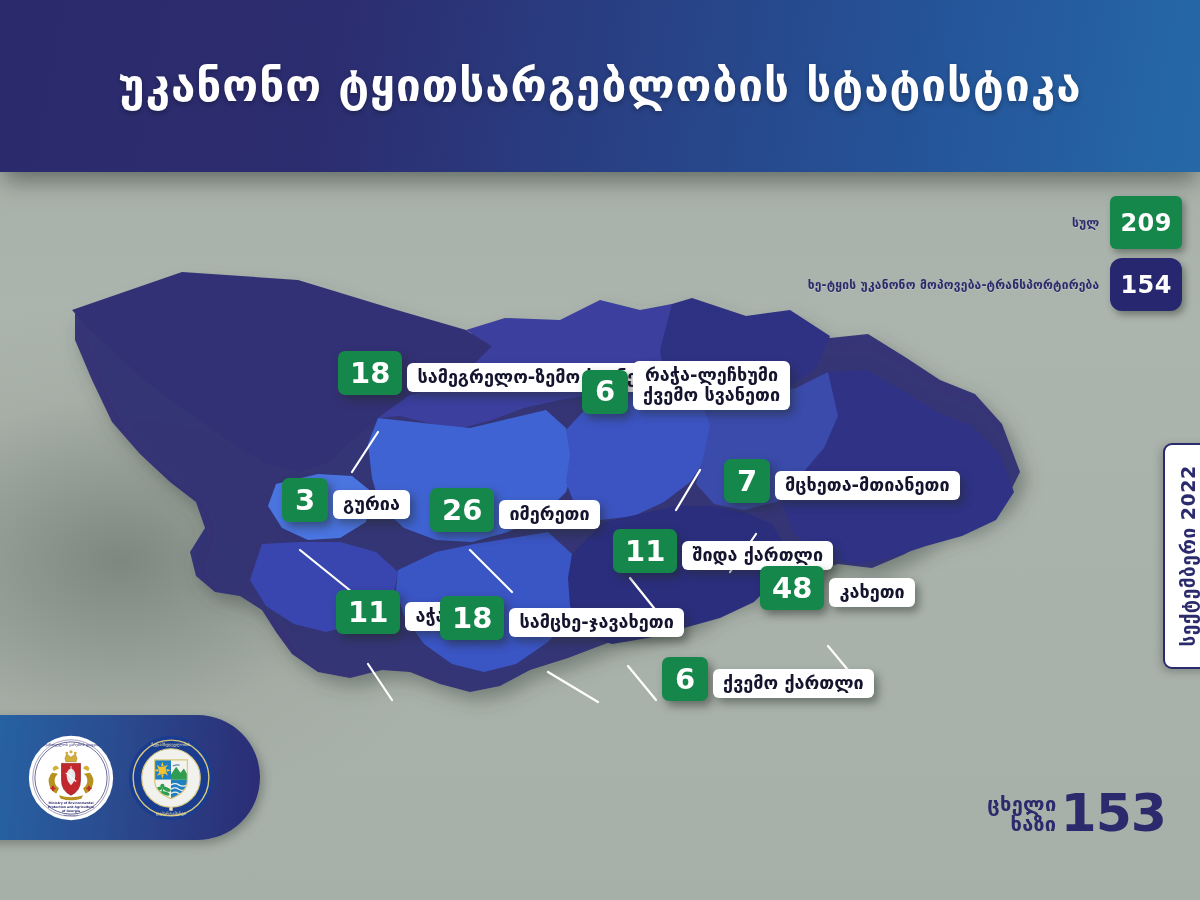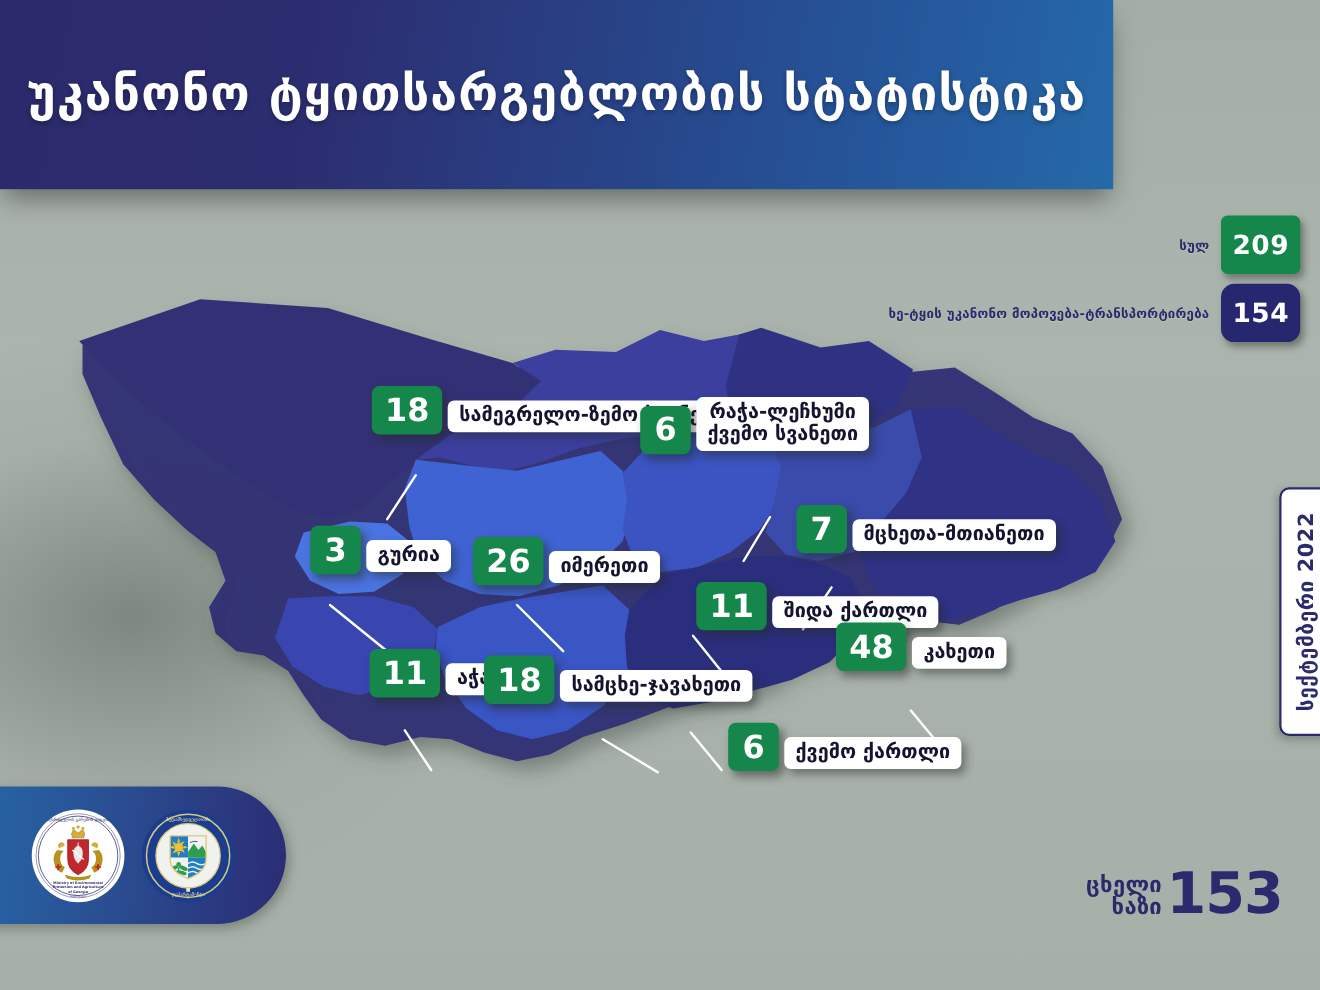--- a/index.html
+++ b/index.html
@@ -11,21 +11,21 @@
   }
   #stage {
     position:absolute; inset:0; width:1200px; height:900px;
     background:
       radial-gradient(ellipse 520px 360px at 120px 560px, rgba(90,100,92,0.55) 0%, rgba(150,158,150,0.25) 45%, rgba(169,178,170,0) 72%),
       linear-gradient(180deg,#a5aea6 0%, #acb5ad 35%, #a7b0a8 100%);
   }
 
   
   #header {
-    position:absolute; left:0; top:0; width:1012px; height:172px;
+    position:absolute; left:0; top:0; width:1200px; height:172px;
     background:linear-gradient(100deg,#2b2a6c 0%, #2c2d70 28%, #25559a 78%, #2569a8 100%);
     display:flex; align-items:center; justify-content:center;
     box-shadow:0 12px 22px -4px rgba(40,48,42,0.55);
     z-index:6;
   }
   #header-title {
     color:#ffffff;
     font-size:44px; font-weight:700; letter-spacing:1px;
     text-align:center; line-height:1.1;
     text-shadow:0 2px 5px rgba(0,0,0,0.30);
@@ -212,21 +212,21 @@
   <div class="marker align-center" style="left:336px; top:590px;">
     <div class="count">11</div>
     <div class="name">აჭარა</div>
   </div>
 
   <div class="marker align-center" style="left:440px; top:596px;">
     <div class="count">18</div>
     <div class="name">სამცხე-ჯავახეთი</div>
   </div>
 
-  <div class="marker align-center" style="left:613px; top:529px;margin-left:20px;">
+  <div class="marker align-center" style="left:613px; top:529px;">
     <div class="count">11</div>
     <div class="name">შიდა ქართლი</div>
   </div>
 
   <div class="marker align-center" style="left:724px; top:459px;">
     <div class="count">7</div>
     <div class="name">მცხეთა-მთიანეთი</div>
   </div>
 
   <div class="marker align-center" style="left:760px; top:566px;">

